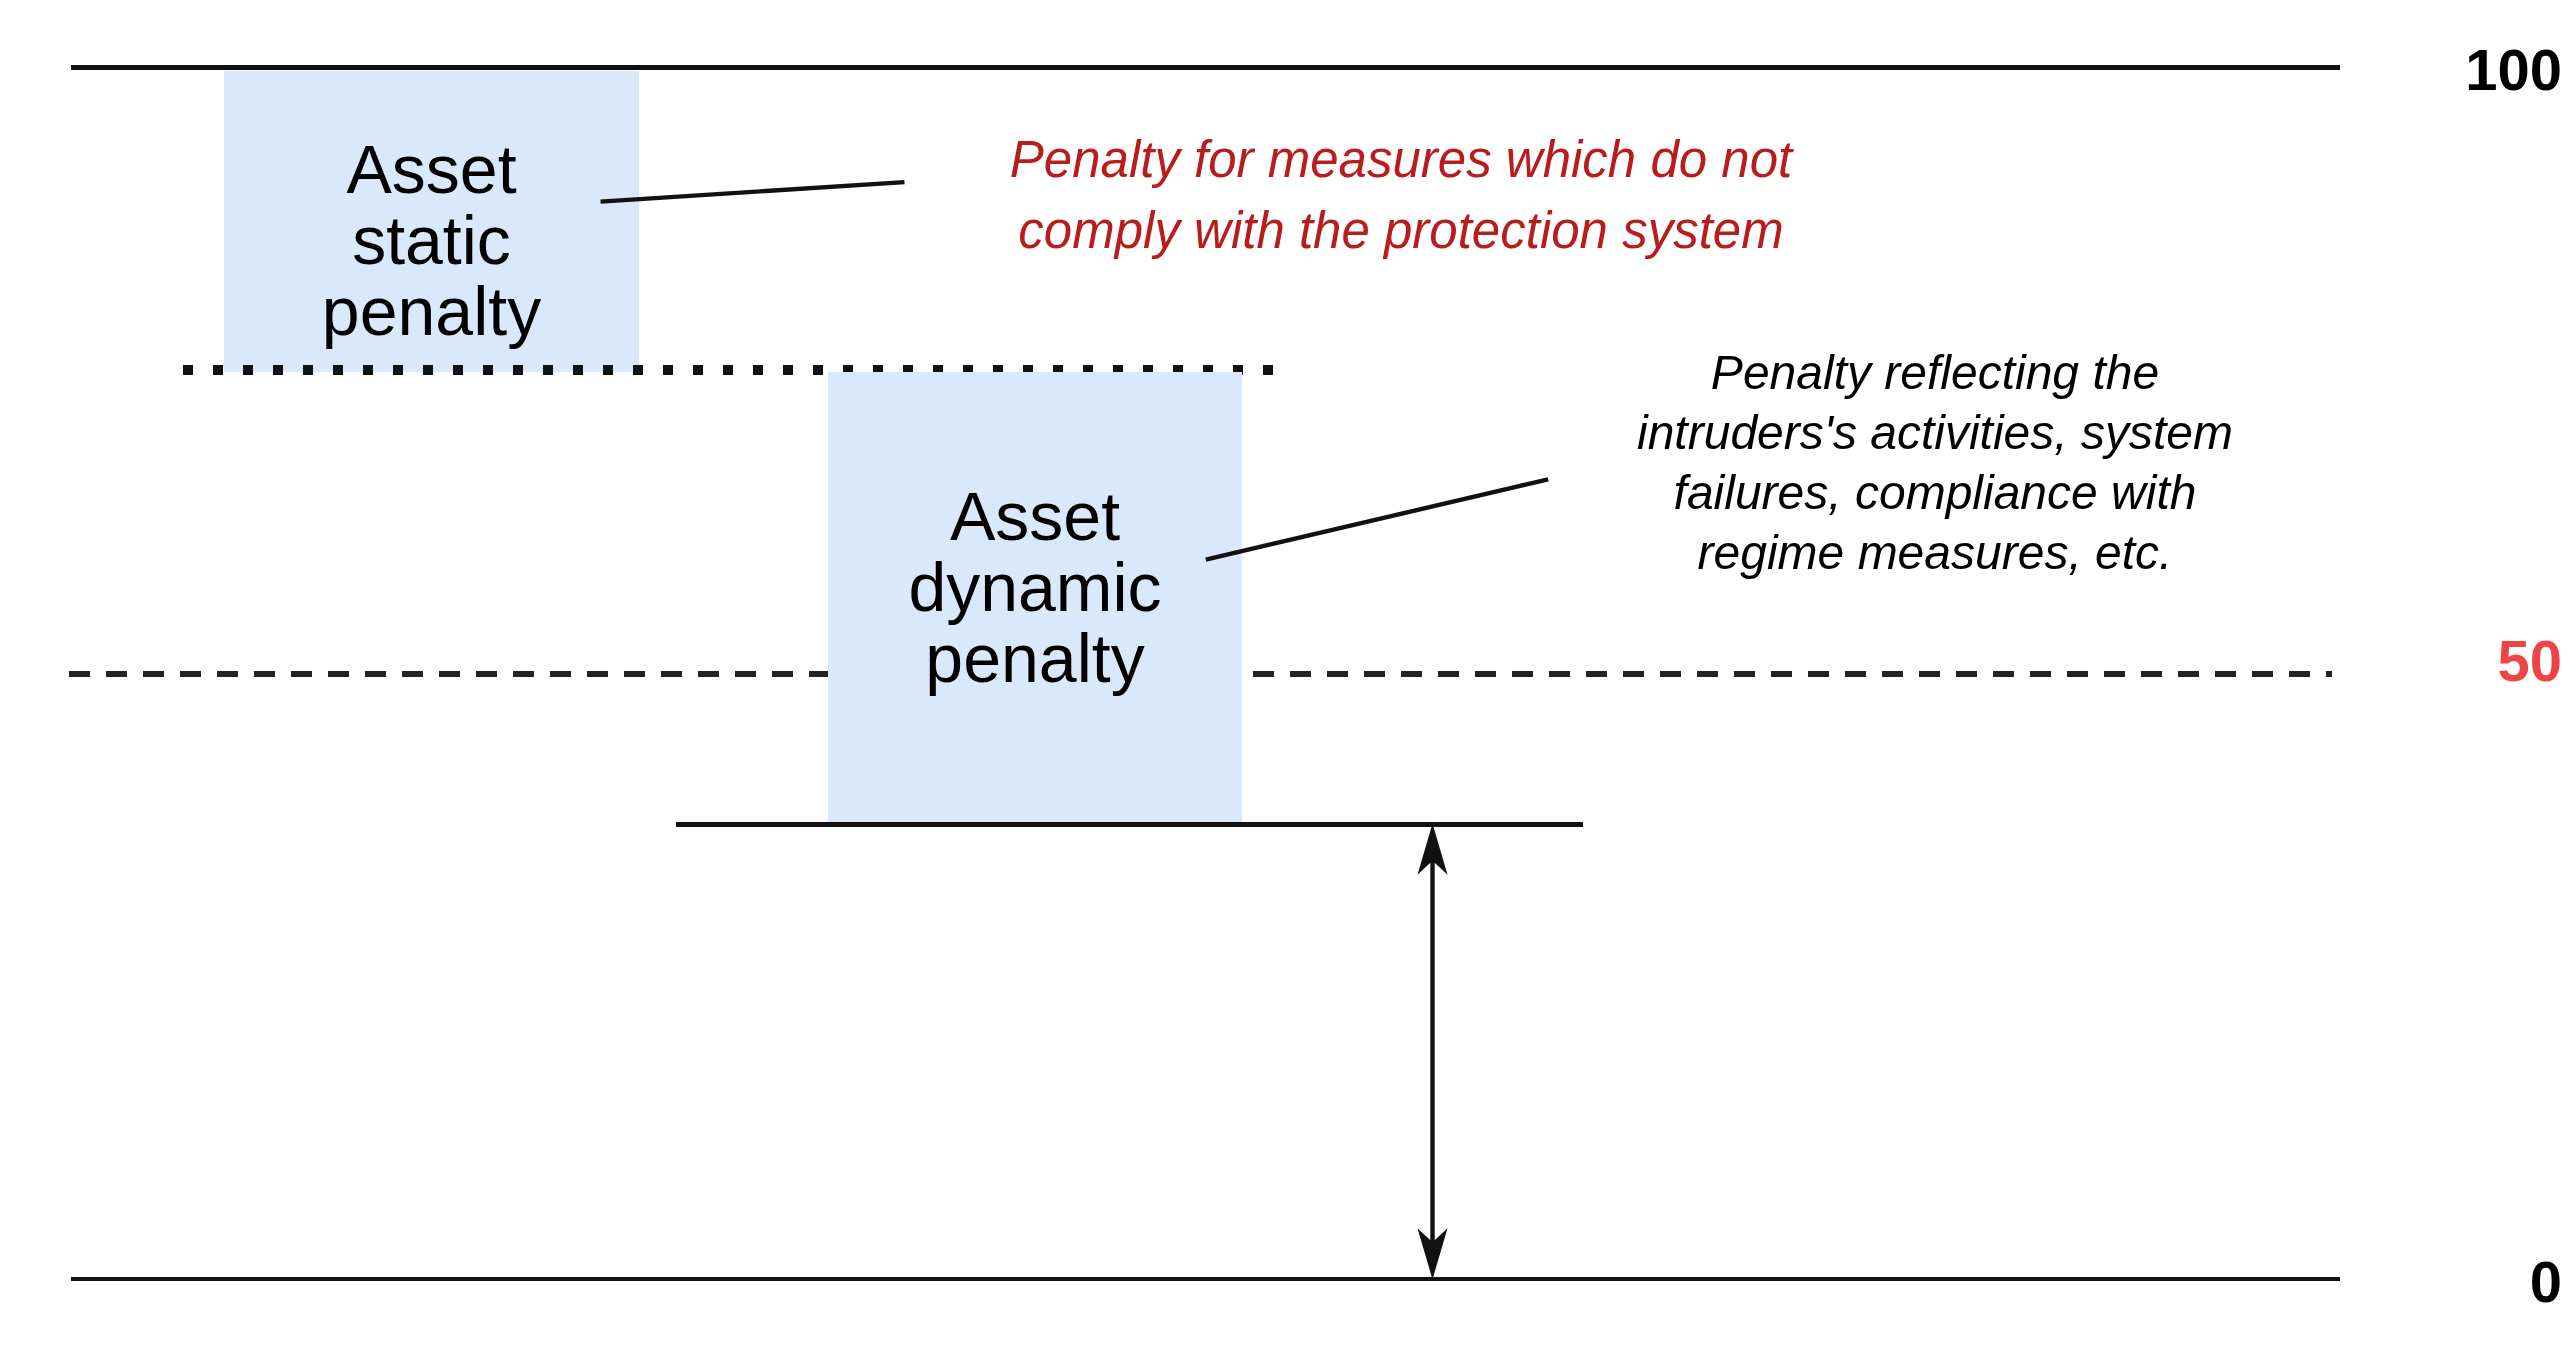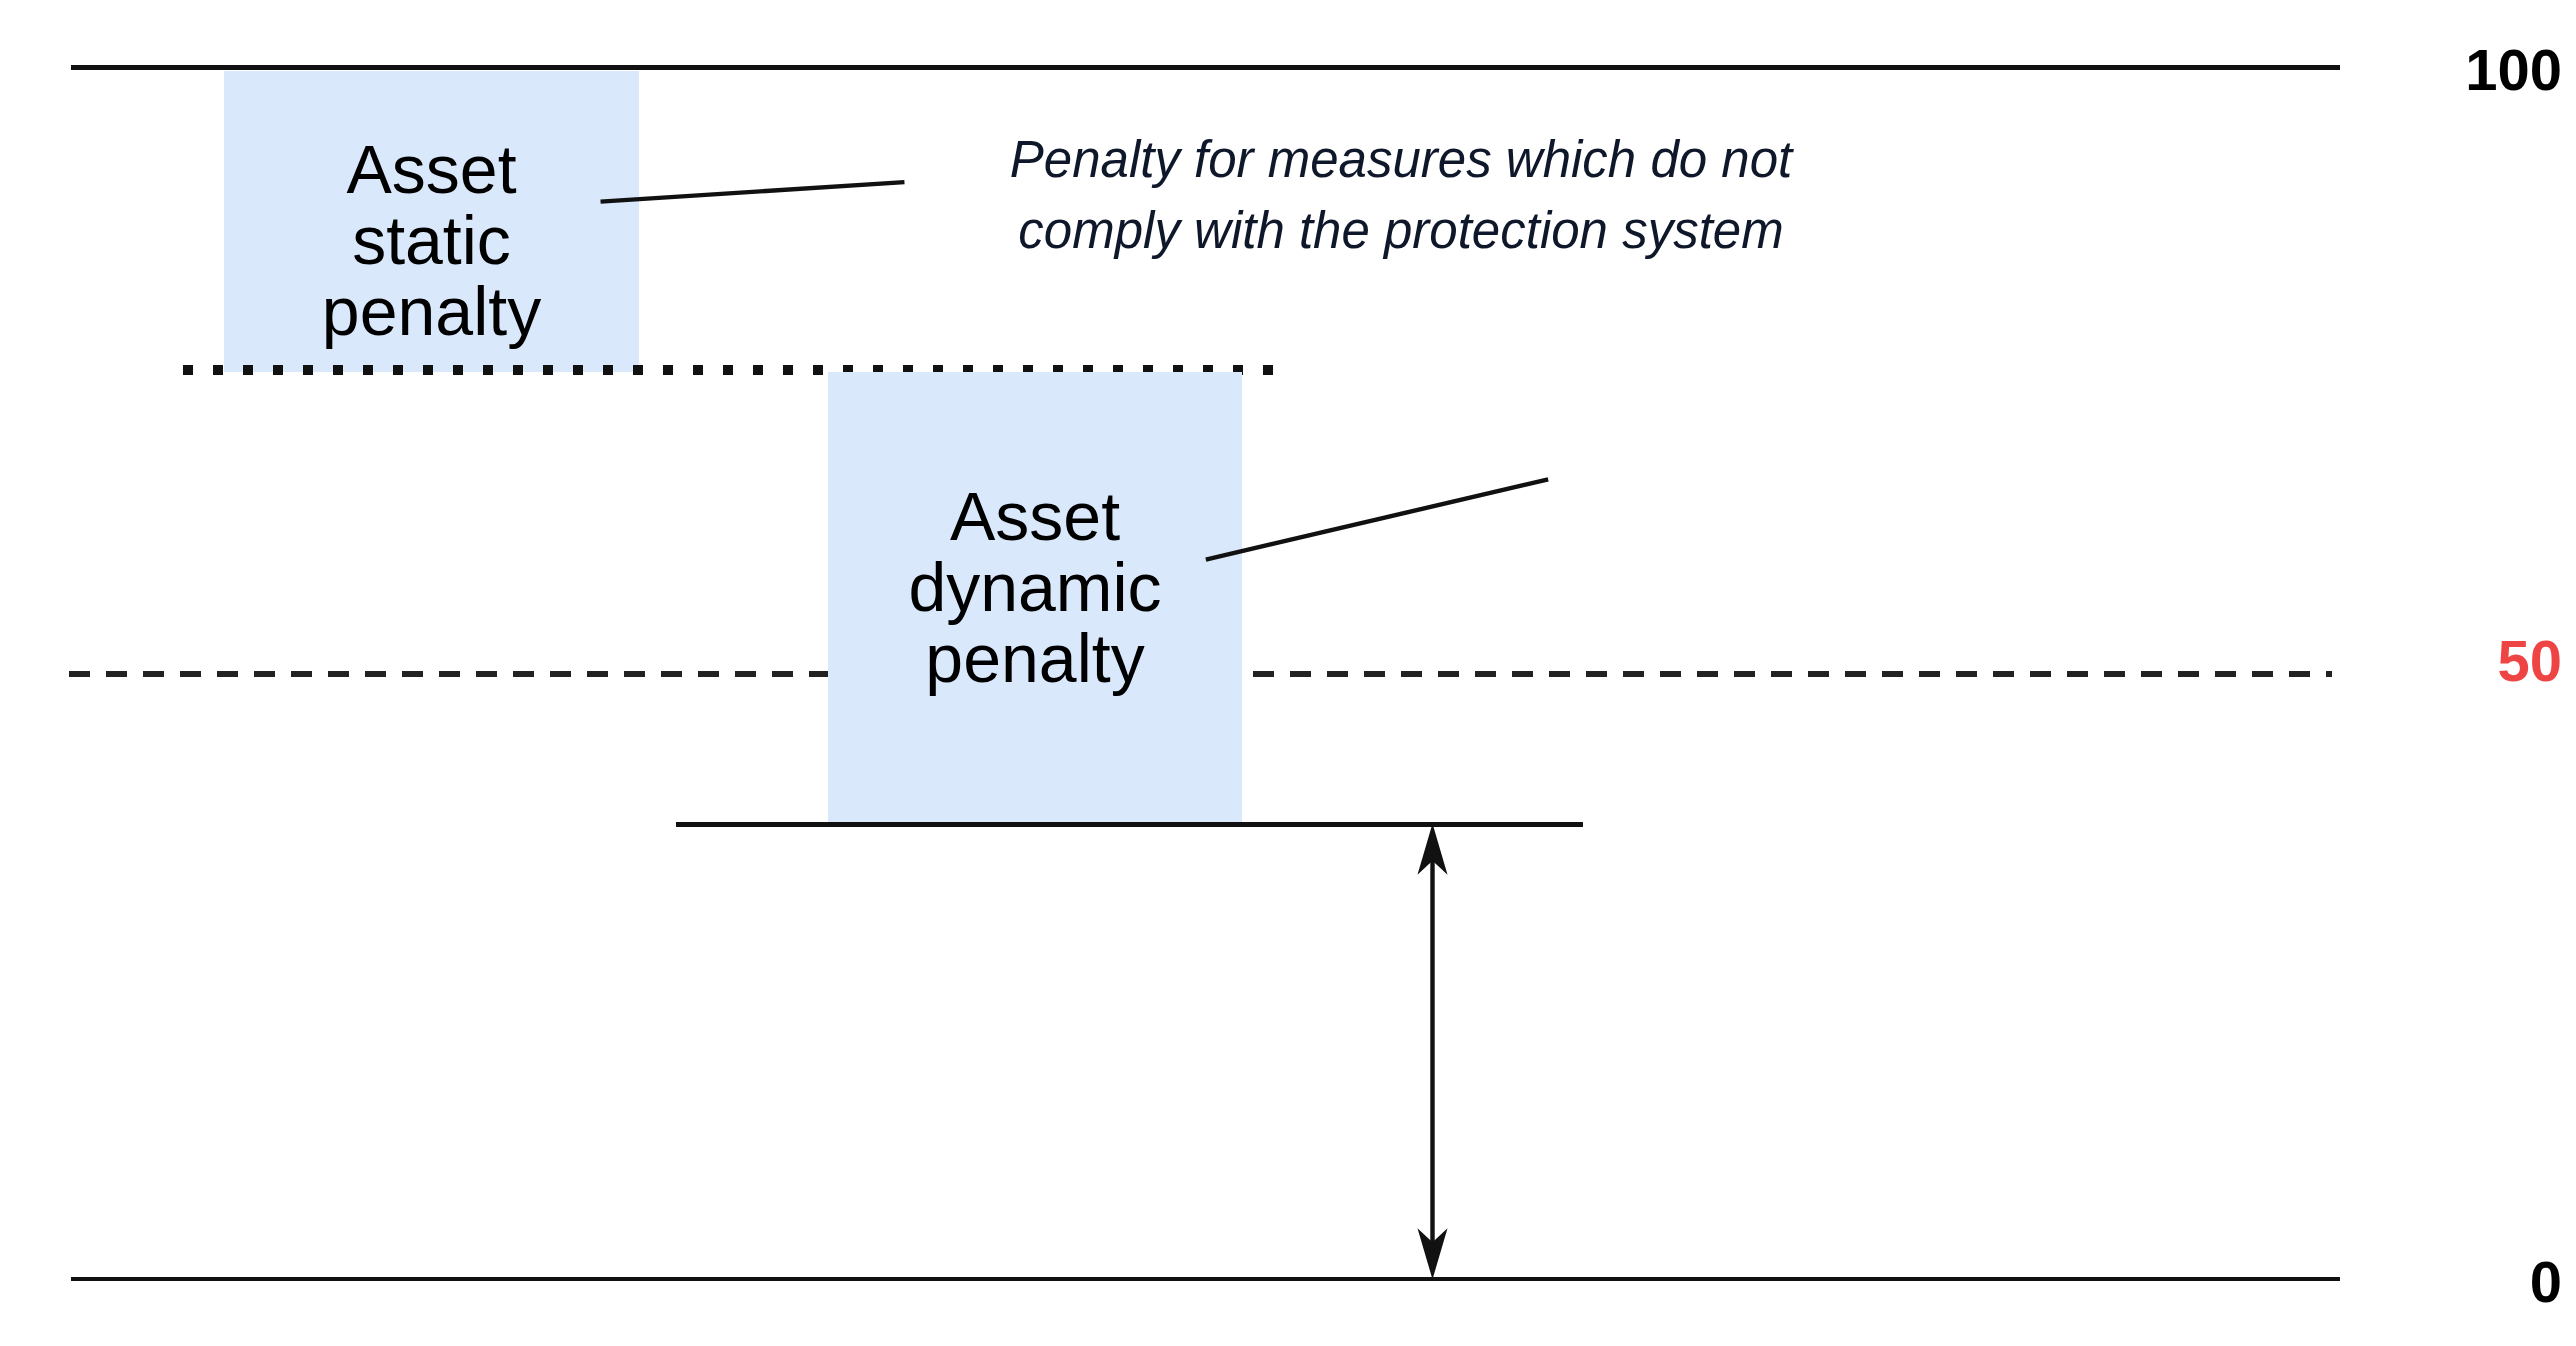--- a/index.html
+++ b/index.html
@@ -62,22 +62,26 @@
 penalty</div>
 
   <svg class="abs" style="left:597px; top:175px;" width="311" height="32" viewBox="0 0 352 36">
     <line x1="4" y1="30" x2="348" y2="8" stroke="#111111" stroke-width="5"></line>
   </svg>
 
   <svg class="abs" style="left:1202px; top:474px;" width="350" height="90" viewBox="0 0 396 102">
     <line x1="4" y1="97" x2="392" y2="6" stroke="#111111" stroke-width="5"></line>
   </svg>
 
-  <div class="abs txt note-italic note-1" style="left: 871px; top: 124px; width: 1060px; color: #0f172a;">Penalty for measures which do not
+  <div class="abs txt note-italic note-1" style="left: 871px; top: 124px; width: 1060px; color: #b91c1c;">Penalty for measures which do not
 comply with the protection system</div>
+  <div class="abs txt note-italic note-2" style="left: 1555px; top: 343px; width: 760px; color: rgb(0, 0, 0);">Penalty reflecting the
+intruders's activities, system
+failures, compliance with
+regime measures, etc.</div>
 
   <svg class="abs" style="left:1406px; top:820px;" width="53" height="463" viewBox="0 0 60 524">
     <line x1="30" y1="40" x2="30" y2="486" stroke="#111111" stroke-width="5"></line>
     <polygon points="30,4 13,62 30,46 47,62" fill="#111111"></polygon>
     <polygon points="30,520 13,462 30,478 47,462" fill="#111111"></polygon>
   </svg>
 
 
   <div class="abs scale-num" style="left: 2421px; top: 41px; width: 141px; color: rgb(0, 0, 0);">100</div>
   <div class="abs scale-num" style="left: 2421px; top: 632px; width: 141px; color: #ef4444;">50</div>

